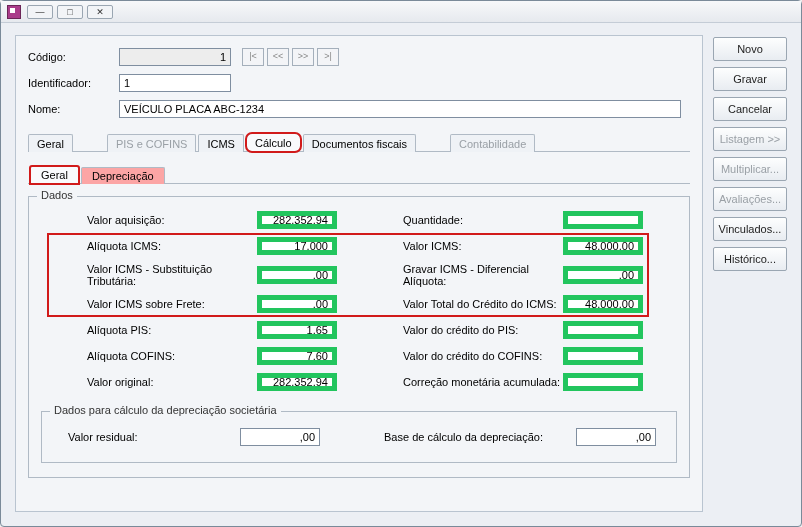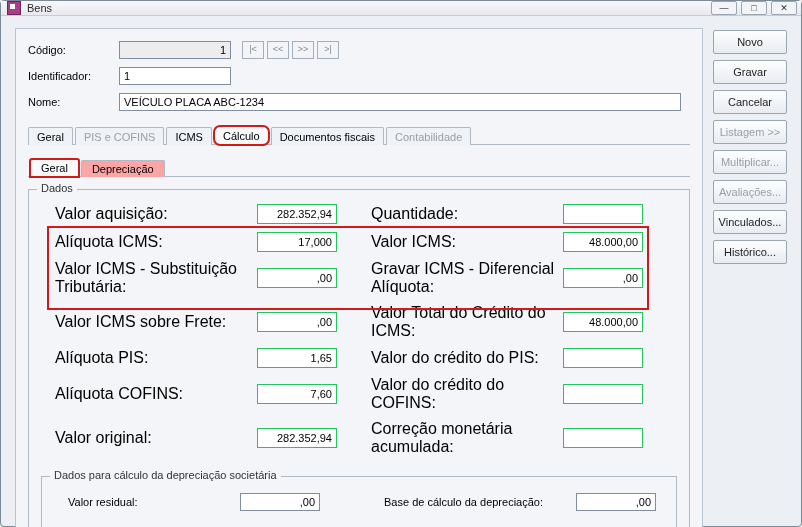--- a/index.html
+++ b/index.html
@@ -100,21 +100,21 @@
     border: 1px solid #b0bac5;
     border-bottom: none;
     background: #eff2f6;
     margin-right: 2px;
     font-size: 11px;
     position: relative;
     top: 1px;
     border-top-left-radius: 2px;
     border-top-right-radius: 2px;
   }
-  .tab.disabled { color: #9aa0a6; }
+  .tab.disabled { color: #9aa0a6; margin-left: 32px; }
   .tab.active {
     background: #f9fafc;
     border-bottom: 1px solid #f9fafc;
     z-index: 2;
     border-radius: 6px;
   }
   .tab.highlight {
     outline: 2px solid #d11a1a;
     outline-offset: -1px;
   }
@@ -154,27 +154,27 @@
     color: #333;
   }
   .data-grid {
     display: grid;
     grid-template-columns: 200px 80px 30px 190px 80px;
     column-gap: 2px;
     row-gap: 8px;
     align-items: center;
     padding: 4px 8px 2px 14px;
   }
-  .data-grid .dlabel { font-size: 16px; }
+  .data-grid .dlabel { font-size: 11px; margin-left: 32px; }
   .data-grid .dfield {
     height: 18px;
-    border: 1px solid #22c55e;
+    border: 5px solid #22c55e;
     background: #fff;
     text-align: right;
-    padding: 9px 4px;
+    padding: 0 4px;
     font-size: 11px;
   }
   .highlight-box {
     position: absolute;
     border: 2px solid #d11a1a;
     pointer-events: none;
   }
   .groupbox.inner {
     margin-top: 18px;
   }
@@ -212,21 +212,20 @@
     flex:1;
     position: relative;
   }
 </style>
 </head>
 <body>
 
 <div class="window">
   <div class="titlebar">
     <div class="app-icon"></div>
-    <div class="title">Bens</div>
     <div class="win-controls">
       <div class="win-btn">—</div>
       <div class="win-btn">□</div>
       <div class="win-btn">✕</div>
     </div>
   </div>
 
   <div class="body">
     <div class="main-panel">
 

